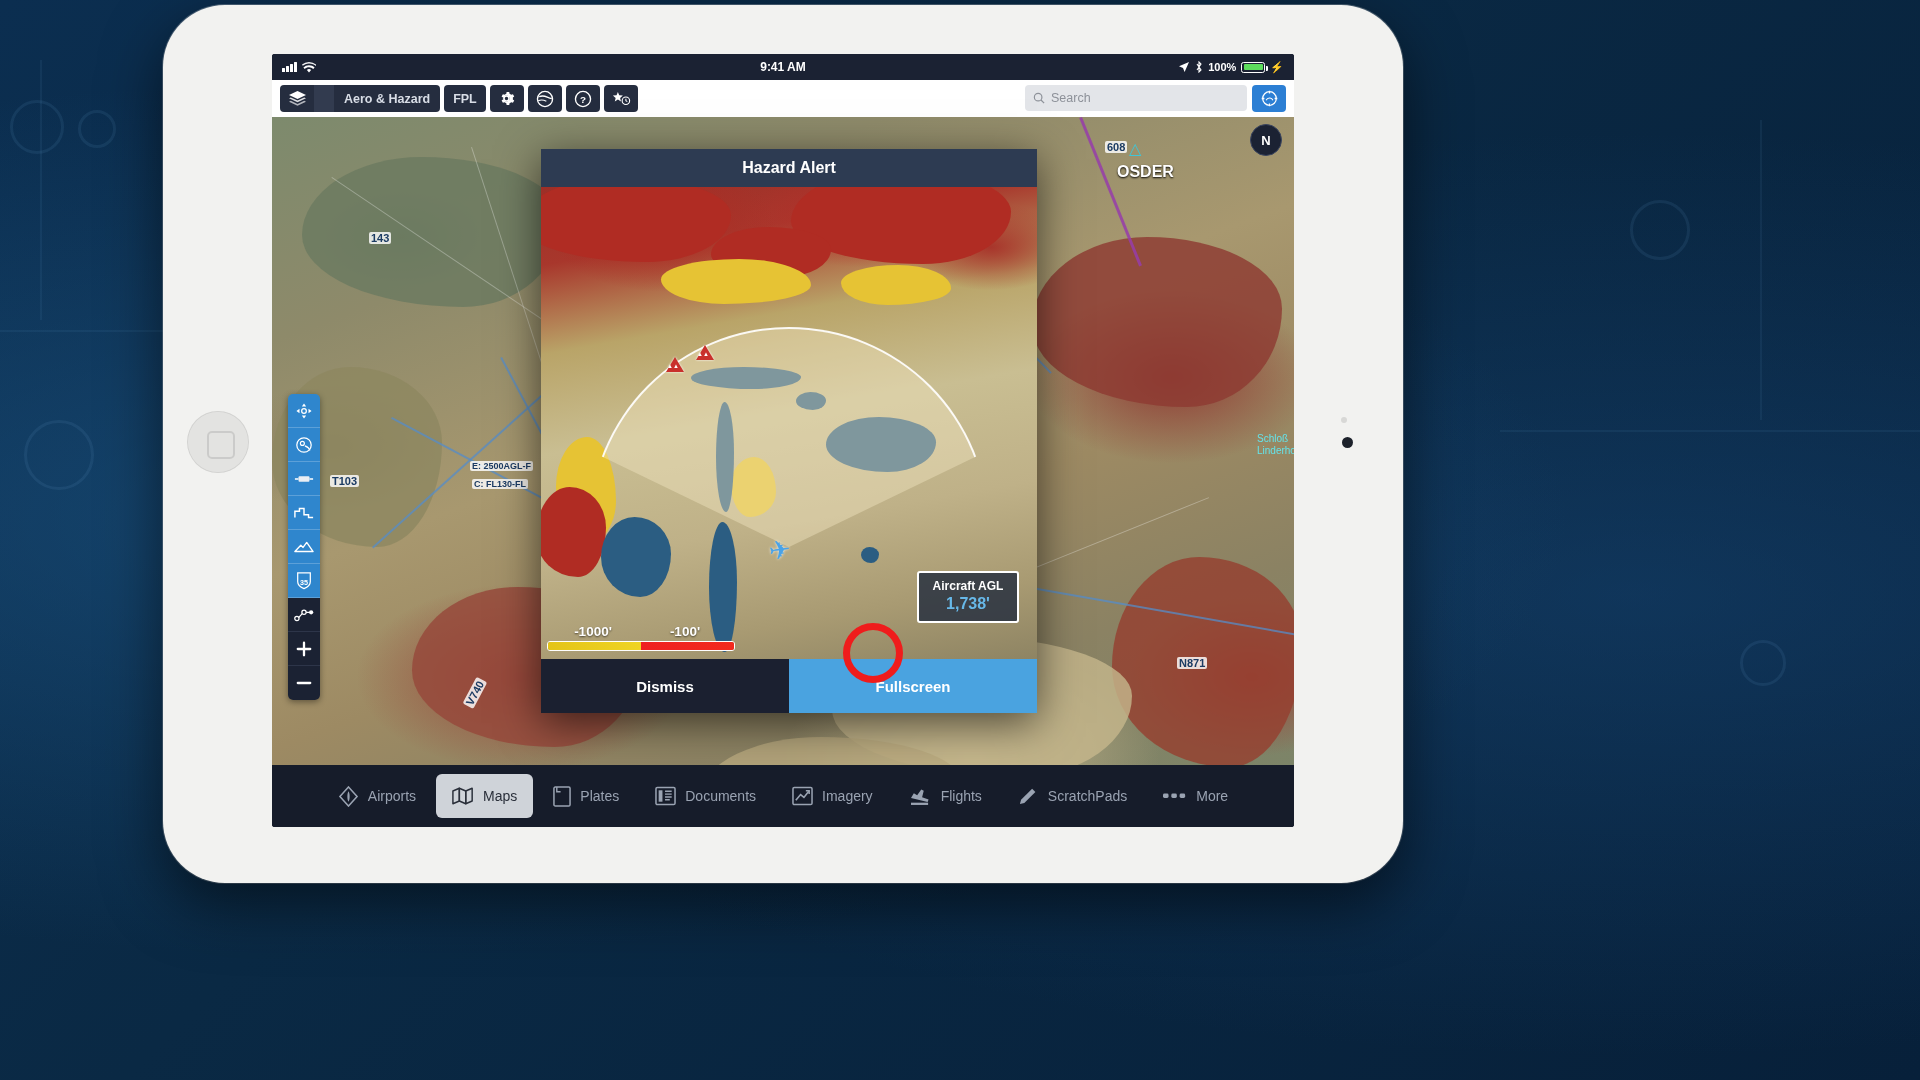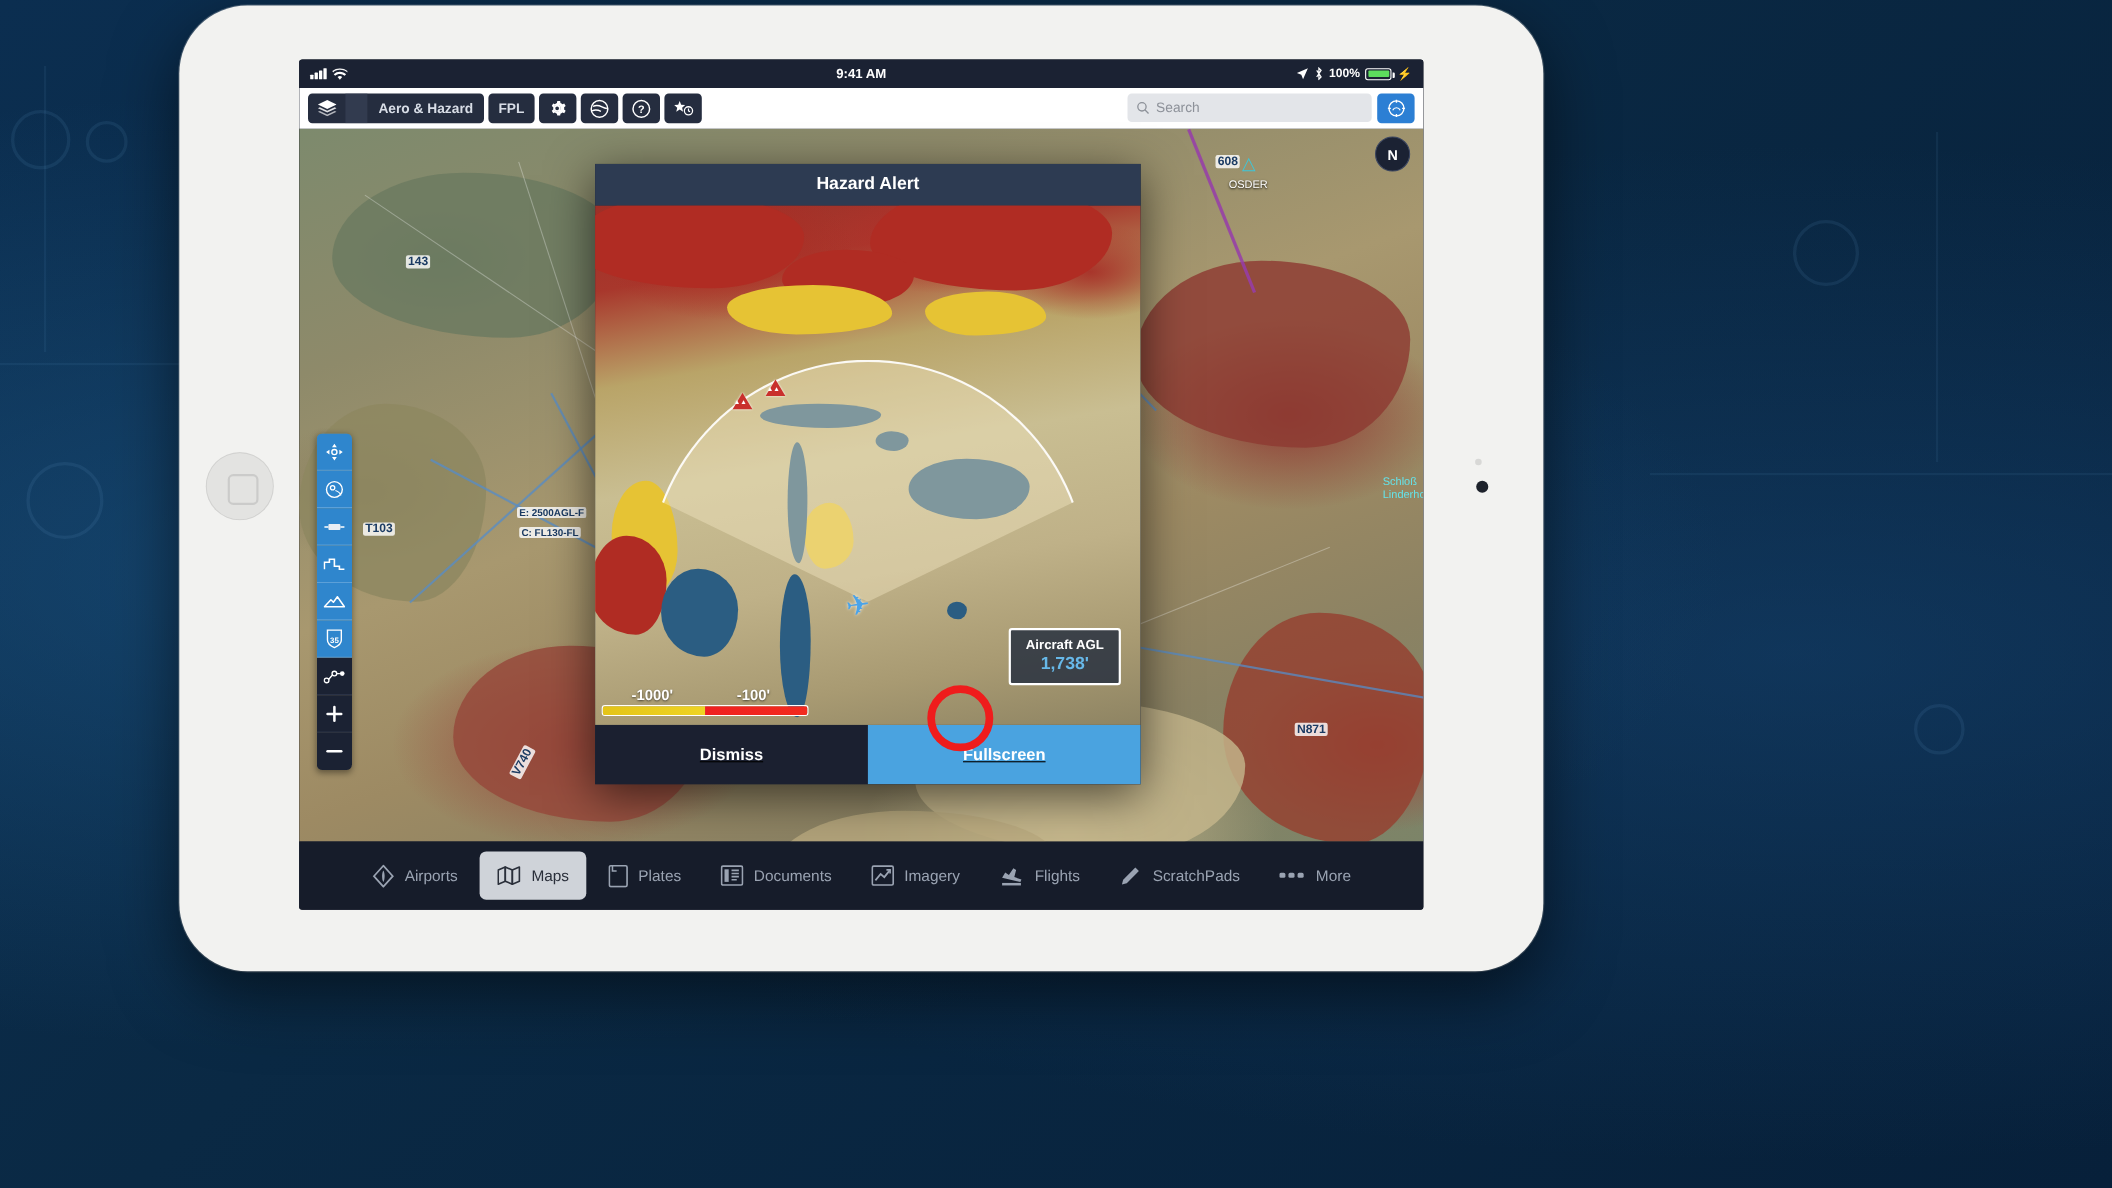--- a/index.html
+++ b/index.html
@@ -245,21 +245,21 @@
   #agl-box .val { color: #67b8e8; font-size: 16px; font-weight: bold; margin-top: 2px; }
 
   #legend { position: absolute; left: 6px; bottom: 8px; width: 188px; }
   #legend .labels { display: flex; color: #fff; font-size: 13.5px; font-weight: bold;
                     text-shadow: 0 1px 2px rgba(0,0,0,.6); margin-bottom: 2px; }
   #legend .labels span:first-child { width: 92px; text-align: center; }
   #legend .labels span:last-child { width: 92px; text-align: center; }
   #legend .bar { display: flex; height: 10px; border: 1.5px solid #fff; border-radius: 3px; overflow: hidden; }
   #legend .bar i { display: block; height: 100%; }
 
-  #dlg-actions { display: flex; height: 54px; text-decoration: underline; }
+  #dlg-actions { display: flex; height: 54px; }
   .dlg-act {
     flex: 1; display: flex; align-items: center; justify-content: center;
     color: #fff; font-size: 15px; font-weight: bold; cursor: pointer;
   }
   #btn-dismiss { background: #1b2030; }
   #btn-fullscreen { background: #4aa3e0; }
 
   #highlight-ring {
     position: absolute; left: 571px; top: 569px;
     width: 60px; height: 60px; border-radius: 50%;
@@ -331,21 +331,21 @@
         <div class="road" style="left:640px;top:500px; width:320px;height:1px;transform:rotate(-22deg);"></div>
 
         <div class="airway-label" style="left:97px;  top:115px;">143</div>
         <div class="airway-label" style="left:58px;  top:358px;">T103</div>
         <div class="airway-label" style="left:455px; top:455px;">T123</div>
         <div class="airway-label" style="left:188px; top:570px;transform:rotate(-62deg);">V740</div>
         <div class="airway-label" style="left:905px; top:540px;">N871</div>
         <div class="airway-label" style="left:198px; top:344px;font-size:9px;">E: 2500AGL-F</div>
         <div class="airway-label" style="left:200px; top:362px;font-size:9px;">C: FL130-FL</div>
         <div class="airway-label" style="left:833px; top:24px;">608</div>
-        <div style="position:absolute;left:845px;top:46px;color:#fff;font-size:10px;font-weight:normal;text-shadow:0 1px 2px #000;">OSDER</div>
+        <div style="position:absolute;left:845px;top:46px;color:#fff;font-size:16px;font-weight:bold;text-shadow:0 1px 2px #000;">OSDER</div>
         <div style="position:absolute;left:857px;top:22px;color:#3ec6d8;font-size:16px;">△</div>
         <div style="position:absolute;left:985px;top:316px;color:#65e2e8;font-size:10px;line-height:1.15;">Schloß<br>Linderhof</div>
       </div>
 
       <div id="statusbar">
         <div id="sb-left">
           <span class="bars">
             <i style="height:4px"></i>
               <i style="height:6px"></i>
               <i style="height:8px"></i>

